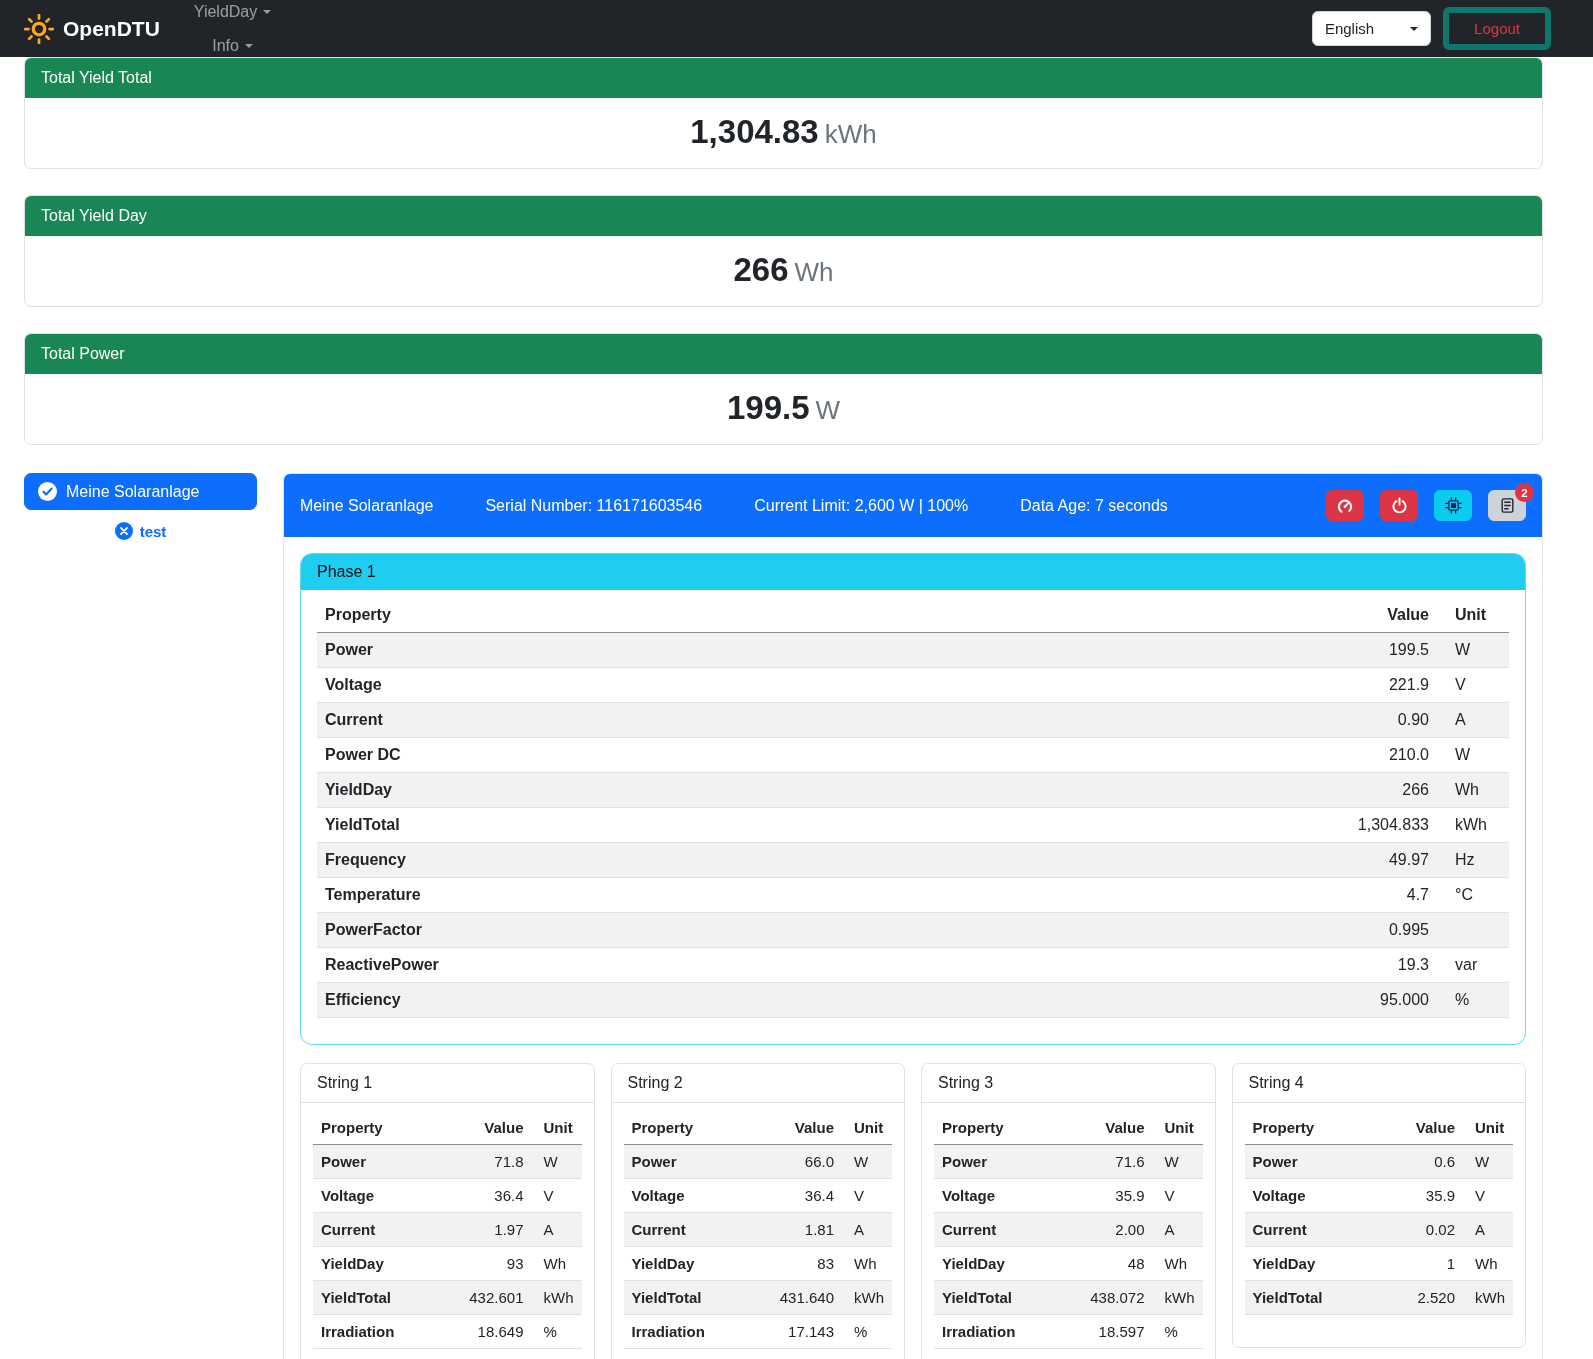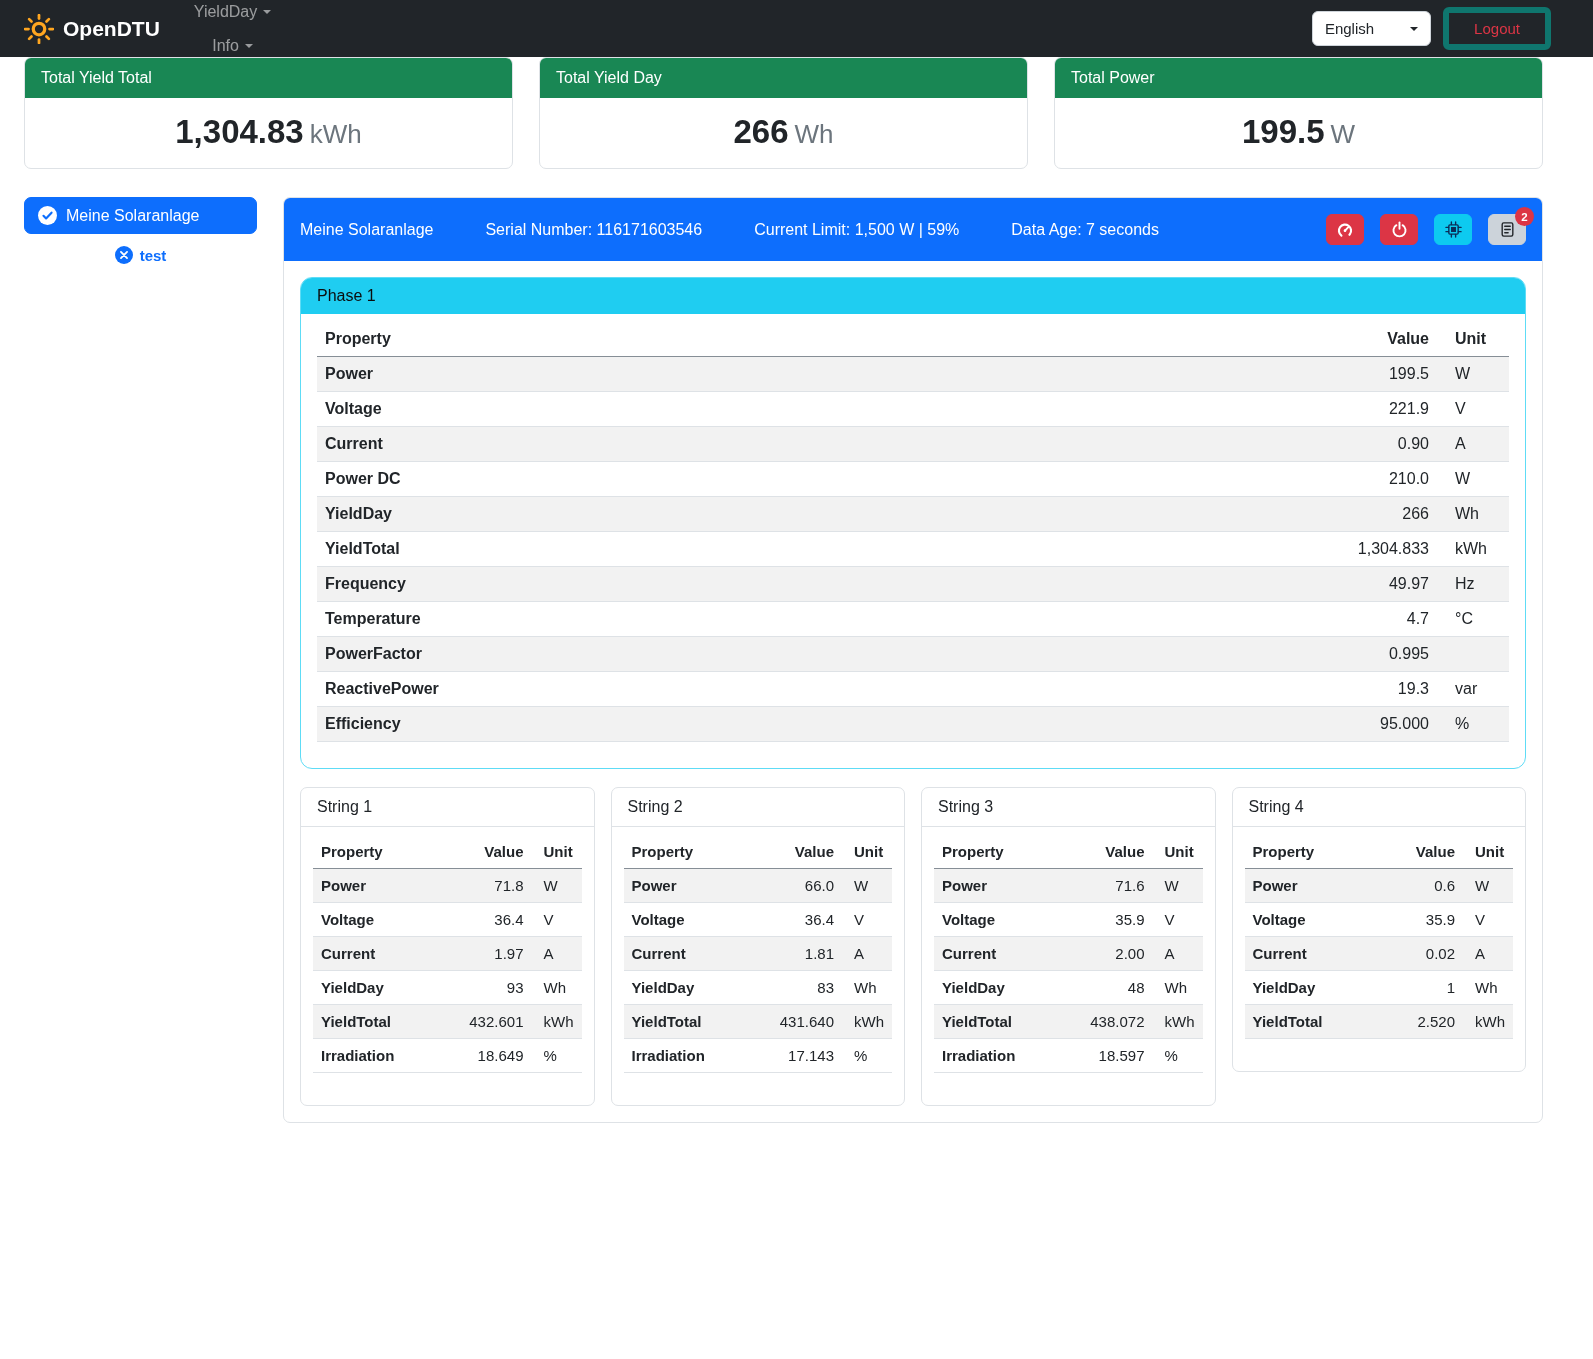--- a/index.html
+++ b/index.html
@@ -58,21 +58,21 @@
     font-size: 15px;
     font-family: inherit;
     cursor: pointer;
   }
 
   
   .container { padding: 0 50px 30px 24px; }
   h1.page-title { font-size: 40px; font-weight: 700; margin: 19px 0 26px; }
 
   
-  .stat-row { display: flex; gap: 26px; margin-bottom: 28px; }
+  .stat-row { display: flex; gap: 26px; margin-bottom: 28px; flex-direction: column; }
   .stat-card {
     flex: 1;
     border: 1px solid #dee2e6;
     border-radius: 7px;
     overflow: hidden;
     background: #fff;
   }
   .stat-header {
     background: #198754; color: #fff;
     padding: 11px 16px; font-size: 16px;
@@ -270,21 +270,21 @@
           </svg>
         </span>
         <span>test</span>
       </div>
     </aside>
 
     <section class="inverter-panel">
       <header class="panel-header">
         <span class="hdr-text">Meine Solaranlage</span>
         <span class="hdr-text">Serial Number: 116171603546</span>
-        <span class="hdr-text">Current Limit: 1,500 W | 59%</span>
+        <span class="hdr-text">Current Limit: 2,600 W | 100%</span>
         <span class="hdr-text">Data Age: 7 seconds</span>
         <div class="header-actions">
           <button class="icon-btn btn-danger">
             <span style="display:flex;">
               <svg width="18" height="18" viewBox="0 0 16 16">
                 <circle cx="8" cy="8.6" r="5.4" fill="none" stroke="#fff" stroke-width="1.9" stroke-dasharray="25.5 34" transform="rotate(126 8 8.6)" stroke-linecap="round"></circle>
                 <line x1="8" y1="8.6" x2="11.2" y2="5.2" stroke="#fff" stroke-width="1.7" stroke-linecap="round"></line>
                 <circle cx="8" cy="8.6" r="1.2" fill="#fff"></circle>
               </svg>
             </span>

